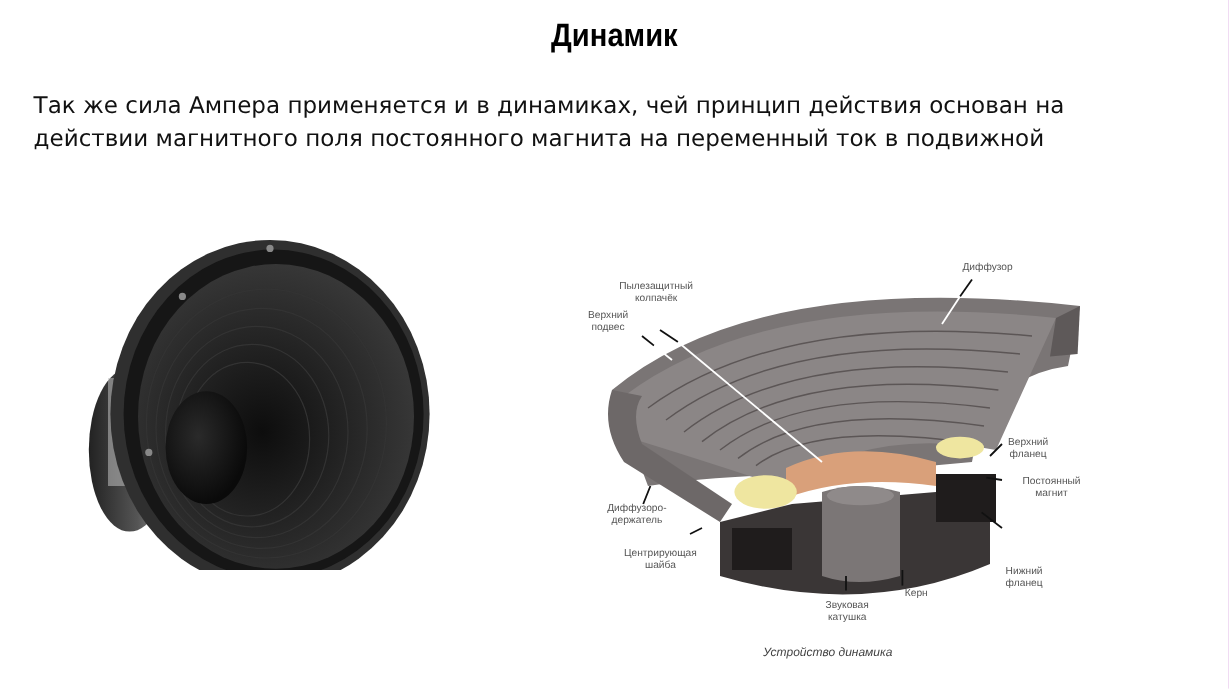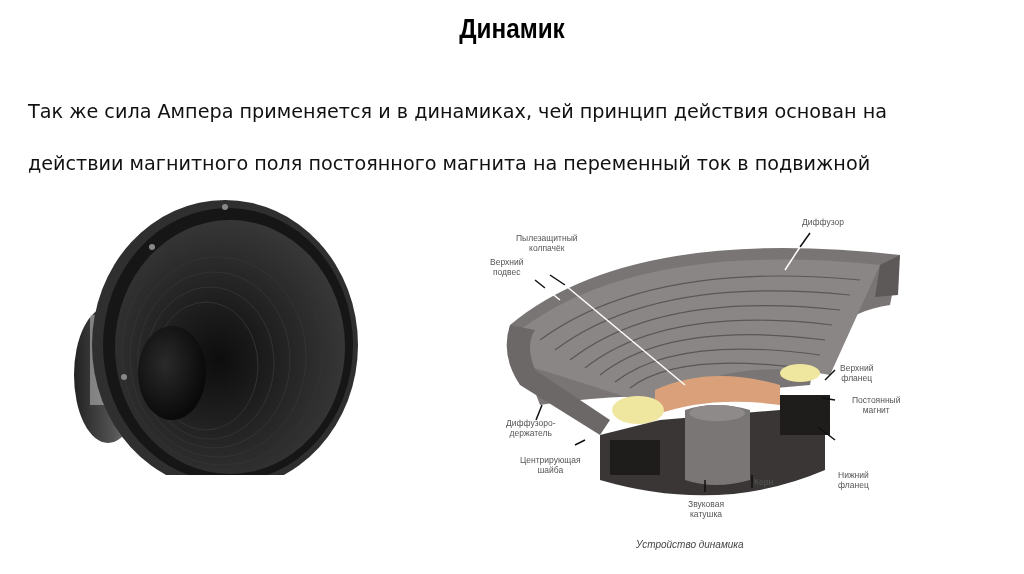--- a/index.html
+++ b/index.html
@@ -1,20 +1,20 @@
 <!DOCTYPE html>
 <html><head>
 <meta charset="utf-8">
 <style>
   html,body{margin:0;padding:0;background:#ffffff;}
   body{width:1024px;height:574px;position:relative;overflow:hidden;font-family:"Liberation Sans",sans-serif;}
   .slide{position:absolute;left:0;top:0;width:1024px;height:574px;background:#fff;border-right:1px solid #a21caf;}
   .title{position:absolute;left:0;top:14px;width:1024px;text-align:center;font-family:"Liberation Sans",sans-serif;font-weight:bold;font-size:27px;color:#000;letter-spacing:0px;transform:scaleX(0.9);}
   .body-text{position:absolute;left:28px;top:74px;width:980px;font-family:"DejaVu Sans",sans-serif;font-size:19.2px;line-height:27.5px;color:#111;}
-  .body-text span{display:block;white-space:nowrap;margin-top:24px;}
+  .body-text span{display:block;white-space:nowrap;}
   .photo{position:absolute;left:60px;top:195px;width:340px;height:280px;}
   .diagram{position:absolute;left:480px;top:205px;width:460px;height:360px;}
   .lbl{position:absolute;font-family:"Liberation Sans",sans-serif;font-size:8.5px;color:#555;text-align:center;line-height:10px;white-space:nowrap;}
   .caption{position:absolute;left:636px;top:539px;font-family:"Liberation Sans",sans-serif;font-style:italic;font-size:10px;color:#444;}
 </style>
 </head>
 <body>
 
 <div class="slide">
 
@@ -143,19 +143,19 @@
         <div>держатель</div>
     </div>
     <div class="lbl" style="left:40px;top:250px;">
       <div>Центрирующая</div>
         <div>шайба</div>
     </div>
     <div class="lbl" style="left:208px;top:294px;">
       <div>Звуковая</div>
         <div>катушка</div>
     </div>
-    <div class="lbl" style="left:262px;top:272px;padding-left:12px;">
+    <div class="lbl" style="left:262px;top:284px;padding-left:12px;">
       <div>Керн</div>
     </div>
   </div>
 
   <div class="caption">Устройство динамика</div>
 </div>
 
 </body></html>

